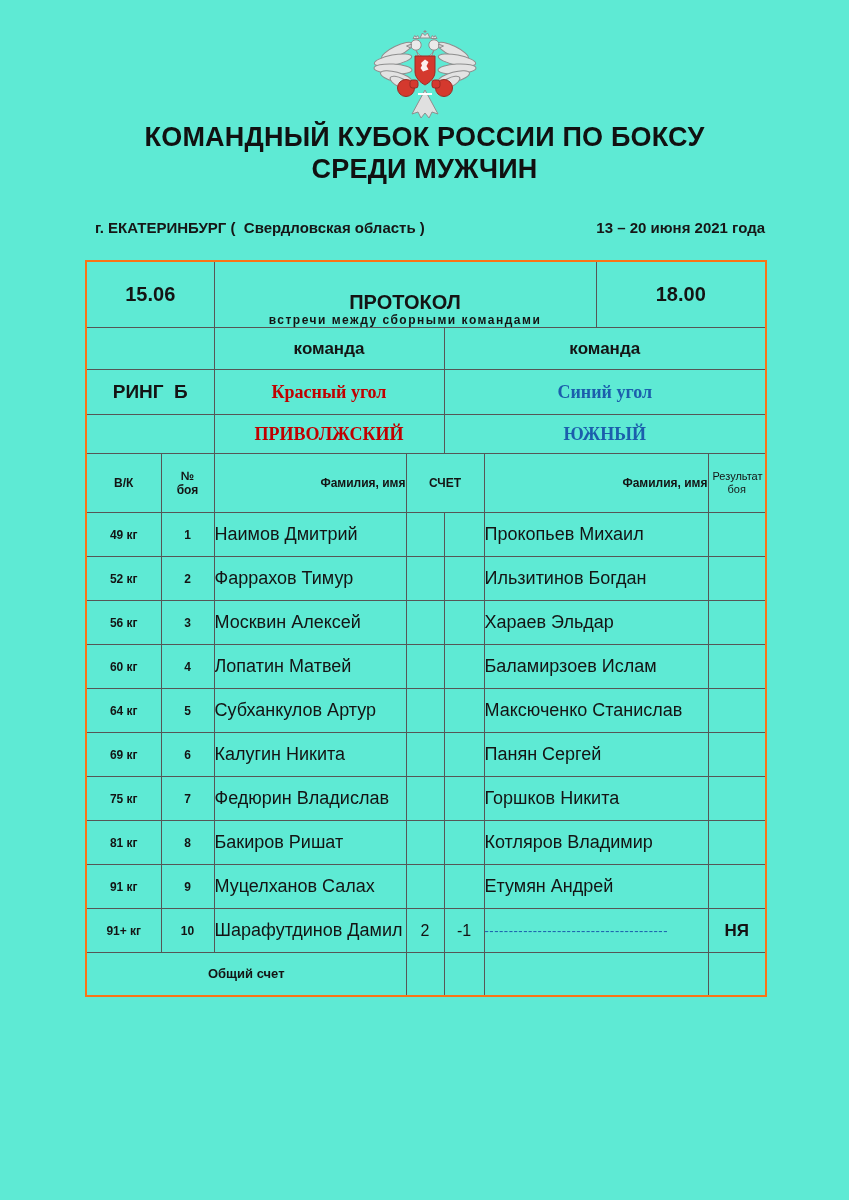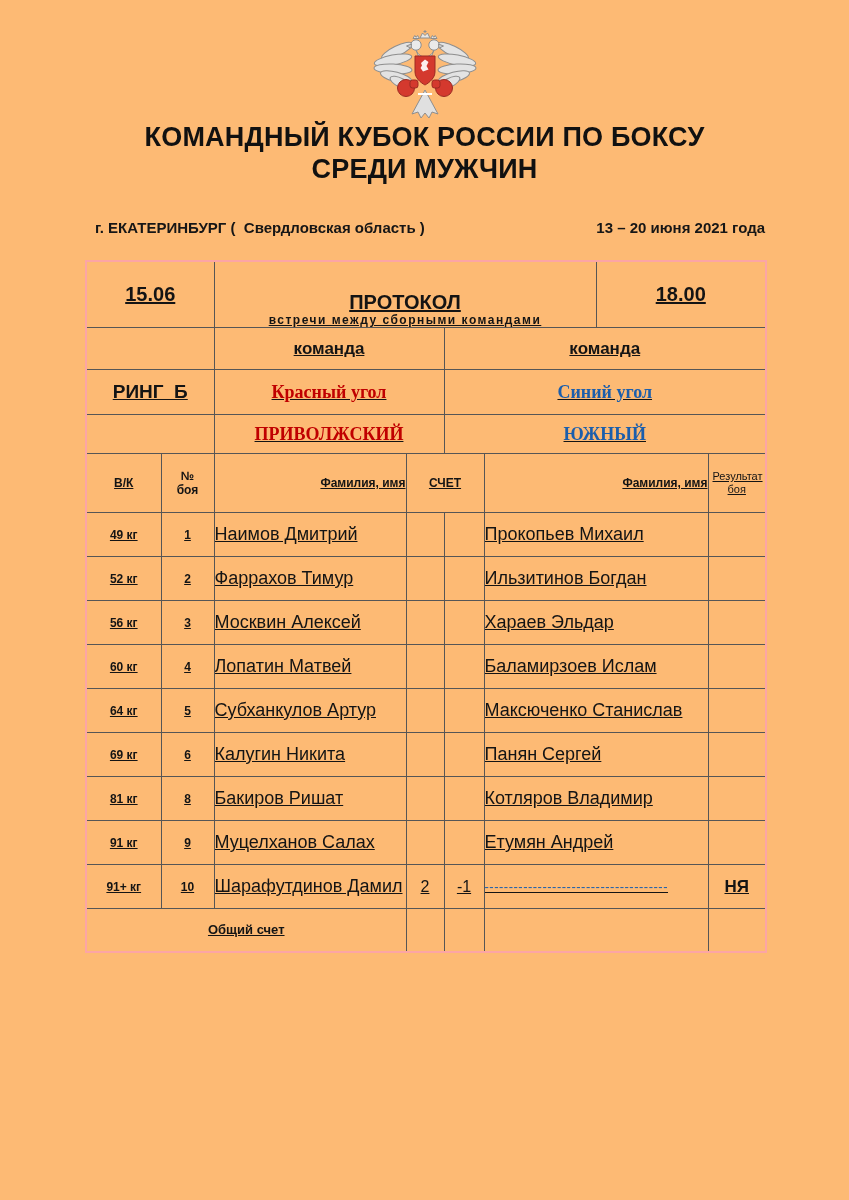--- a/index.html
+++ b/index.html
@@ -4,42 +4,41 @@
 <style>
   html,body { margin:0; padding:0; }
   body {
     width:849px; height:1200px;
     background:#fbfbfb;
     font-family:"Liberation Sans", sans-serif;
     color:#141414;
     position:relative;
     overflow:hidden;
   }
-  .page { position:absolute; inset:0; background:#fdba74; }
+  .page { position:absolute; inset:0; background:#5eead4; }
 
   .emblem { position:absolute; left:369px; top:30px; }
 
   .title {
     position:absolute; left:0; right:0; top:121px;
     text-align:center; font-weight:bold; font-size:27px; line-height:32px;
     letter-spacing:0.2px; color:#111;
   }
 
   .meta {
     position:absolute; left:95px; top:219px; width:670px;
     display:flex; justify-content:space-between; align-items:baseline;
     font-weight:bold; font-size:15px; color:#161616;
   }
   .pre { white-space:pre;text-align:right; }
 
   .table-wrap { position:absolute; left:85px; top:260px; }
   table {
     border-collapse:collapse; table-layout:fixed; width:680px;
-    border:2px solid #fca5a5;
-    text-decoration:underline;
+    border:2px solid #f97316;
   }
   td {
     border:1px solid #565656;
     text-align:center; vertical-align:middle;
     padding:0; overflow:hidden;
   }
   tr.h44{height:44px} tr.h42{height:42px} tr.h45{height:45px}
   tr.h39{height:39px} tr.h41{height:41px} tr.h43{height:43px}
   tbody.rows tr { height:44px; }
 
@@ -232,20 +231,29 @@
   <tr>
     <td class="wt">69 кг</td>
     <td class="bout">6</td>
     <td class="name">Калугин Никита</td>
     <td class="score"></td>
     <td class="score"></td>
     <td colspan="2" class="name">Панян Сергей</td>
     <td class="result"></td>
   </tr>
 
+  <tr>
+    <td class="wt">75 кг</td>
+    <td class="bout">7</td>
+    <td class="name">Федюрин Владислав</td>
+    <td class="score"></td>
+    <td class="score"></td>
+    <td colspan="2" class="name">Горшков Никита</td>
+    <td class="result"></td>
+  </tr>
 
   <tr>
     <td class="wt">81 кг</td>
     <td class="bout">8</td>
     <td class="name">Бакиров Ришат</td>
     <td class="score"></td>
     <td class="score"></td>
     <td colspan="2" class="name">Котляров Владимир</td>
     <td class="result"></td>
   </tr>

